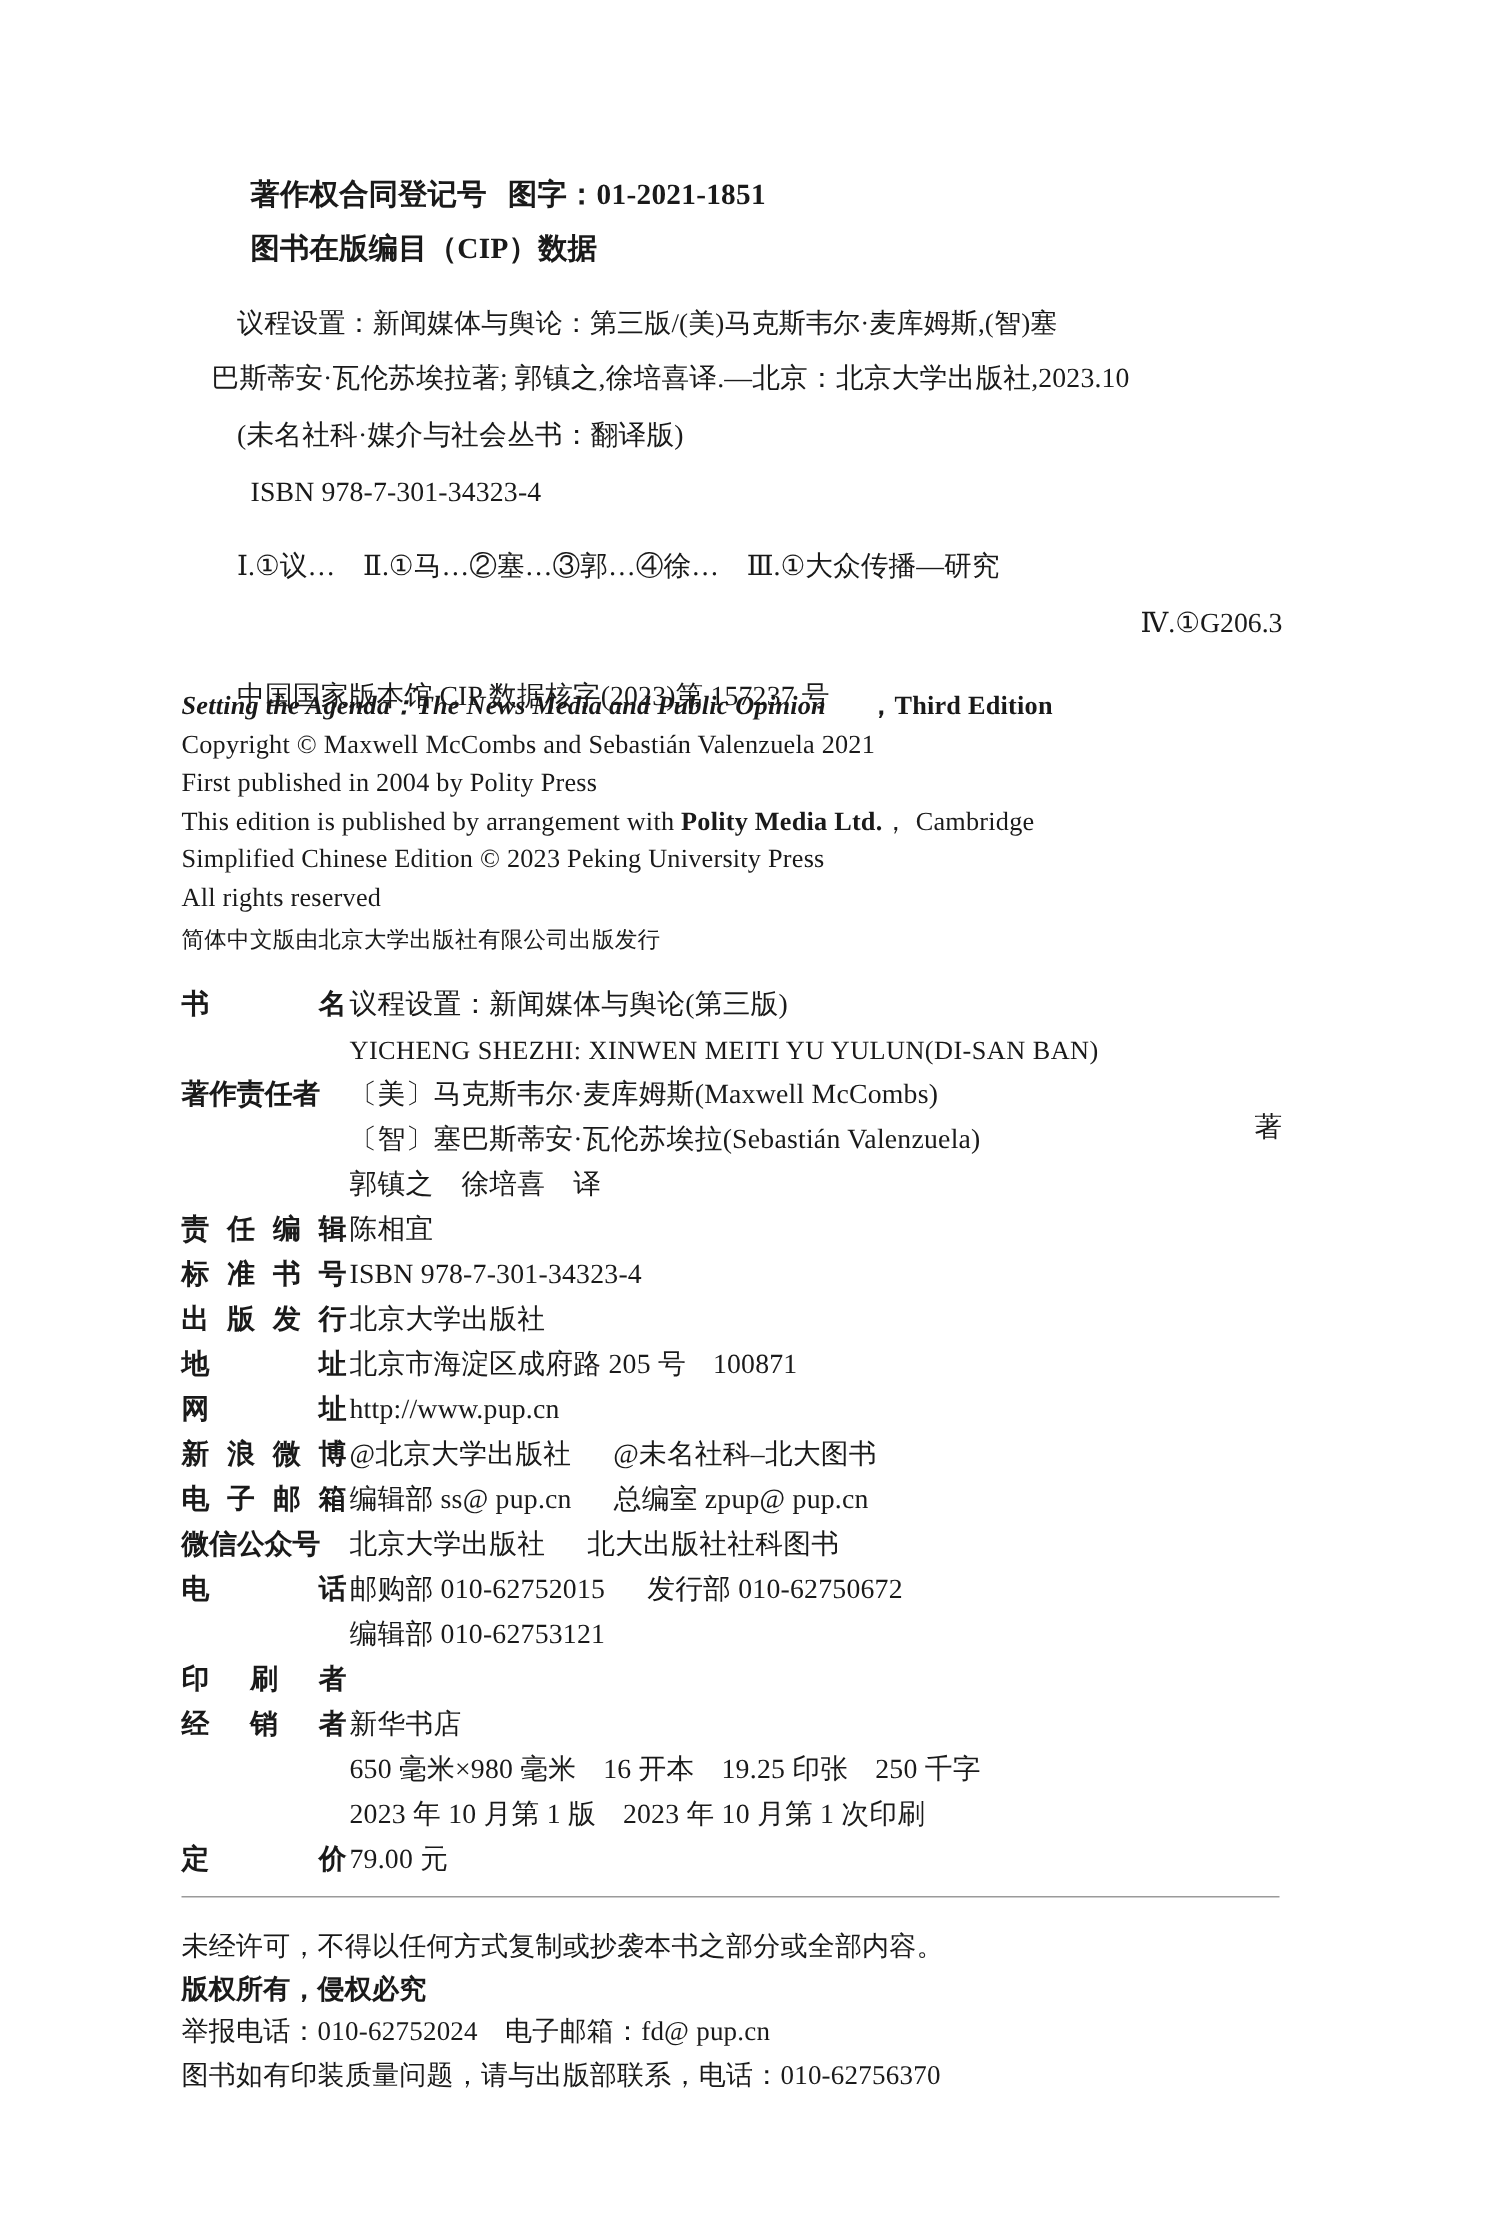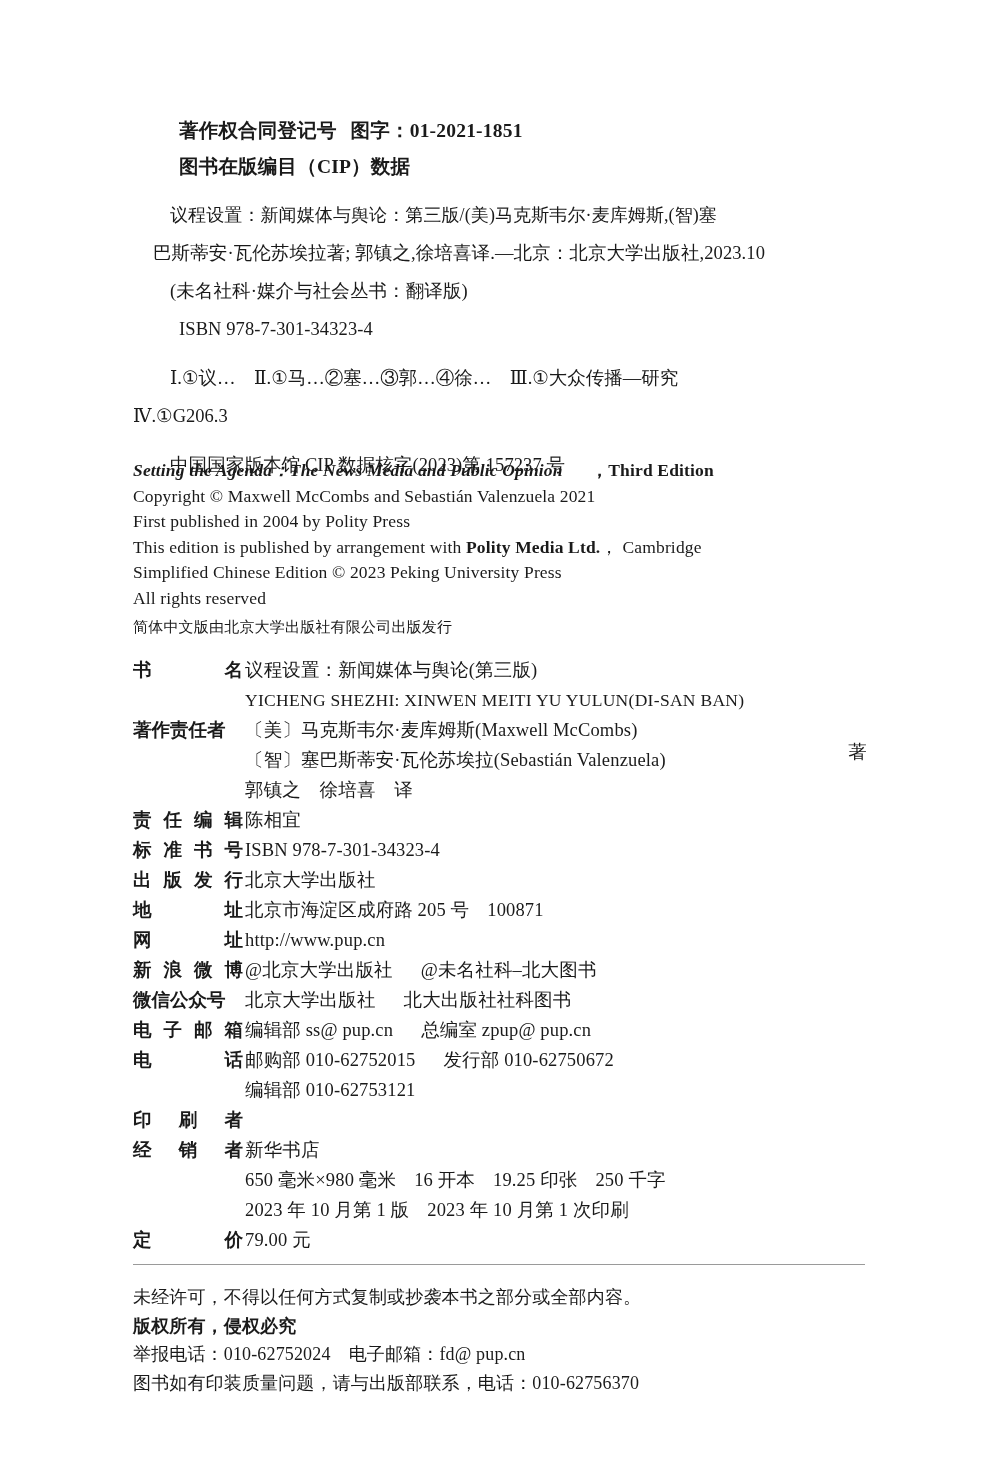--- a/index.html
+++ b/index.html
@@ -10,21 +10,21 @@
   body {
     width: 1000px;
     height: 1484px;
     font-family: "Liberation Serif", "DejaVu Serif", serif;
     color: #1a1a1a;
     position: relative;
     overflow: hidden;
   }
   .page {
     position: absolute;
-    left: 133px;
+    left: 121px;
     top: 0;
     width: 734px;
     height: 1148px;
   }
 
   
   .cip-block {
     position: absolute;
     top: 113px;
     left: 0;
@@ -54,21 +54,21 @@
   }
   .cip-line.indent2 { margin-left: 37px; }
   .cip-line.indent1 { margin-left: 46px; }
   .cip-spacer { height: 11px; }
 
   .roman-block {
     font-size: 18.5px;
     line-height: 38px;
   }
   .roman-block .ln1 { margin-left: 37px; }
-  .roman-block .ln2 { margin-left: 0px; }
+  .roman-block .ln2 { margin-left: 12px; text-align: right; }
 
   
   .eng-block {
     position: absolute;
     top: 458px;
     left: 0;
     width: 734px;
     font-size: 17.5px;
     line-height: 25.6px;
     letter-spacing: 0.15px;
@@ -253,27 +253,27 @@
       <div class="pub-label">网址</div>
       <div class="pub-value">http://www.pup.cn</div>
     </div>
 
     <div class="pub-row">
       <div class="pub-label">新浪微博</div>
       <div class="pub-value"><span>@北京大学出版社</span><span class="gap-m"></span><span>@未名社科–北大图书</span></div>
     </div>
 
     <div class="pub-row">
+      <div class="pub-label">电子邮箱</div>
+      <div class="pub-value"><span>编辑部 ss@ pup.cn</span><span class="gap-m"></span><span>总编室 zpup@ pup.cn</span></div>
+    </div>
+
+    <div class="pub-row">
       <div class="pub-label wide">微信公众号</div>
       <div class="pub-value"><span>北京大学出版社</span><span class="gap-m"></span><span>北大出版社社科图书</span></div>
-    </div>
-
-    <div class="pub-row">
-      <div class="pub-label">电子邮箱</div>
-      <div class="pub-value"><span>编辑部 ss@ pup.cn</span><span class="gap-m"></span><span>总编室 zpup@ pup.cn</span></div>
     </div>
 
     <div class="pub-row">
       <div class="pub-label">电话</div>
       <div class="pub-value">
         <span class="sub"><span>邮购部 010-62752015</span><span class="gap-m"></span><span>发行部 010-62750672</span></span>
         <span class="sub">编辑部 010-62753121</span>
       </div>
     </div>
 

